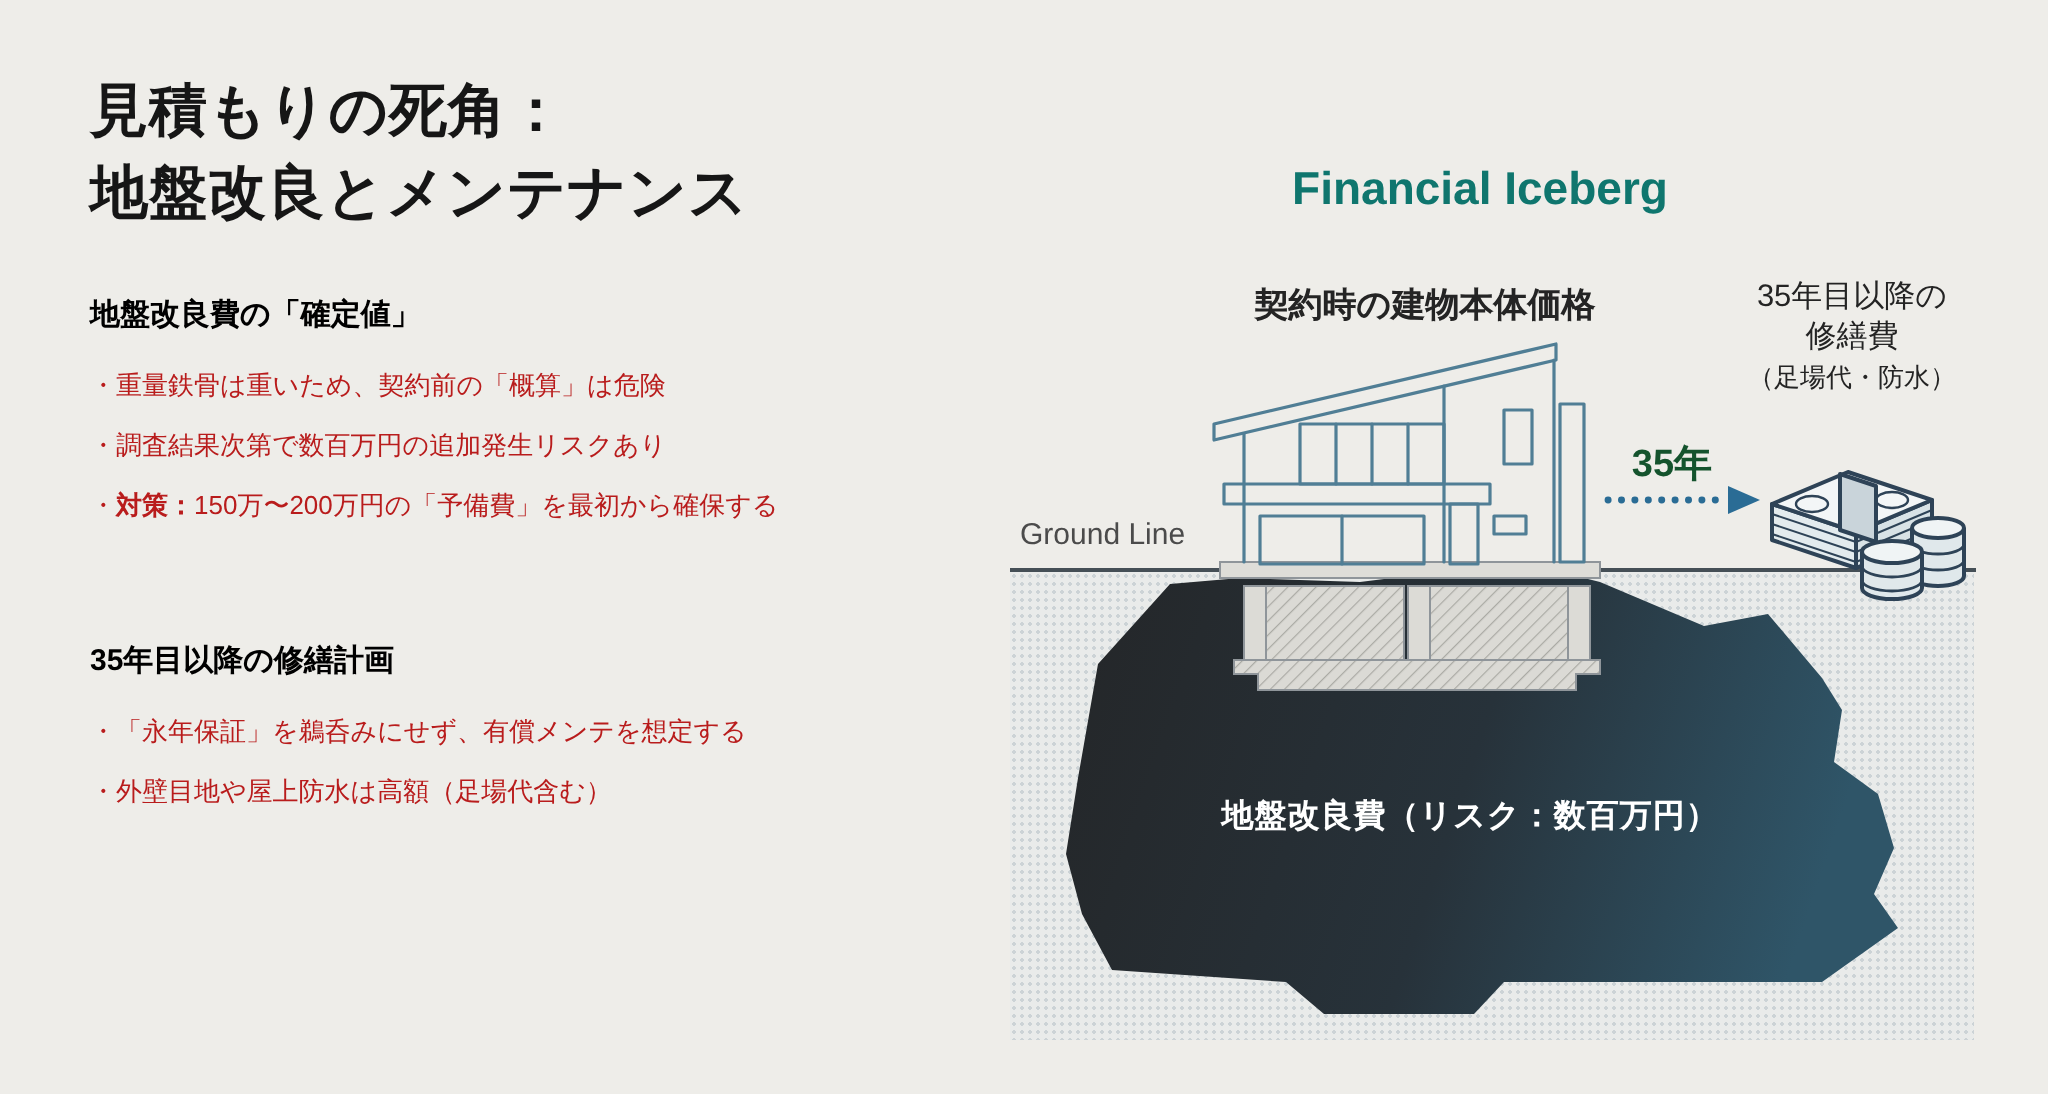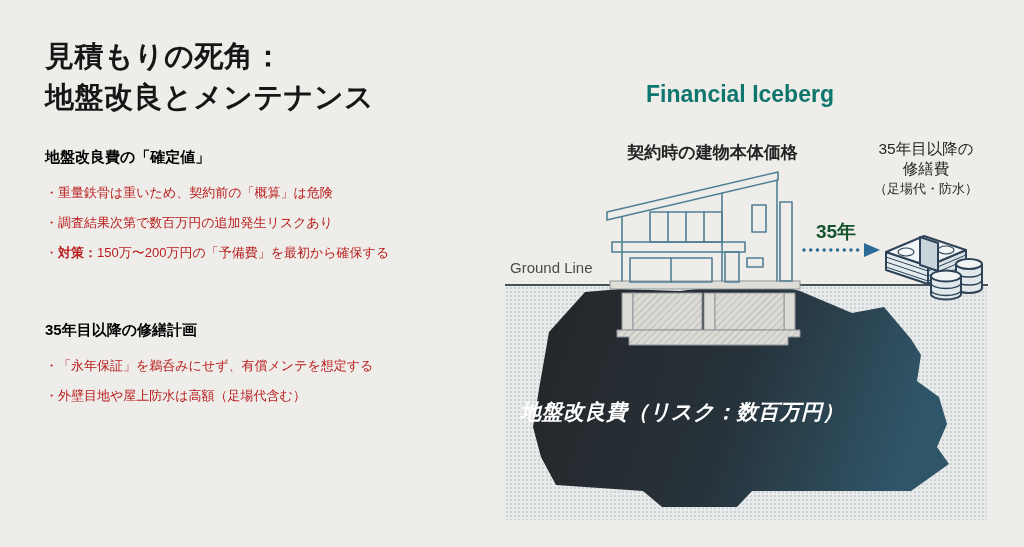--- a/index.html
+++ b/index.html
@@ -56,22 +56,22 @@
   }
   .ground-line-label {
     left:510px; top:259px;
     font-size:15px; color:#4b4b4b;
   }
   .years-label {
     left:806px; top:219px; width:60px; text-align:center;
     font-size:19px; font-weight:700; color:#14532d;
   }
   .iceberg-label {
-    left:520px; top:398px; width:430px; 
-    font-size:21px; font-weight:700; color:#ffffff; letter-spacing:0.5px;font-style:italic;
+    left:520px; top:398px; width:430px; text-align:center;
+    font-size:16px; font-weight:700; color:#ffffff; letter-spacing:0.5px;
   }
   svg.abs { display:block; }
 </style>
 </head>
 <body>
 
 <div class="abs slide-title">
   <div>見積もりの死角：</div>
   <div>地盤改良とメンテナンス</div>
 </div>

